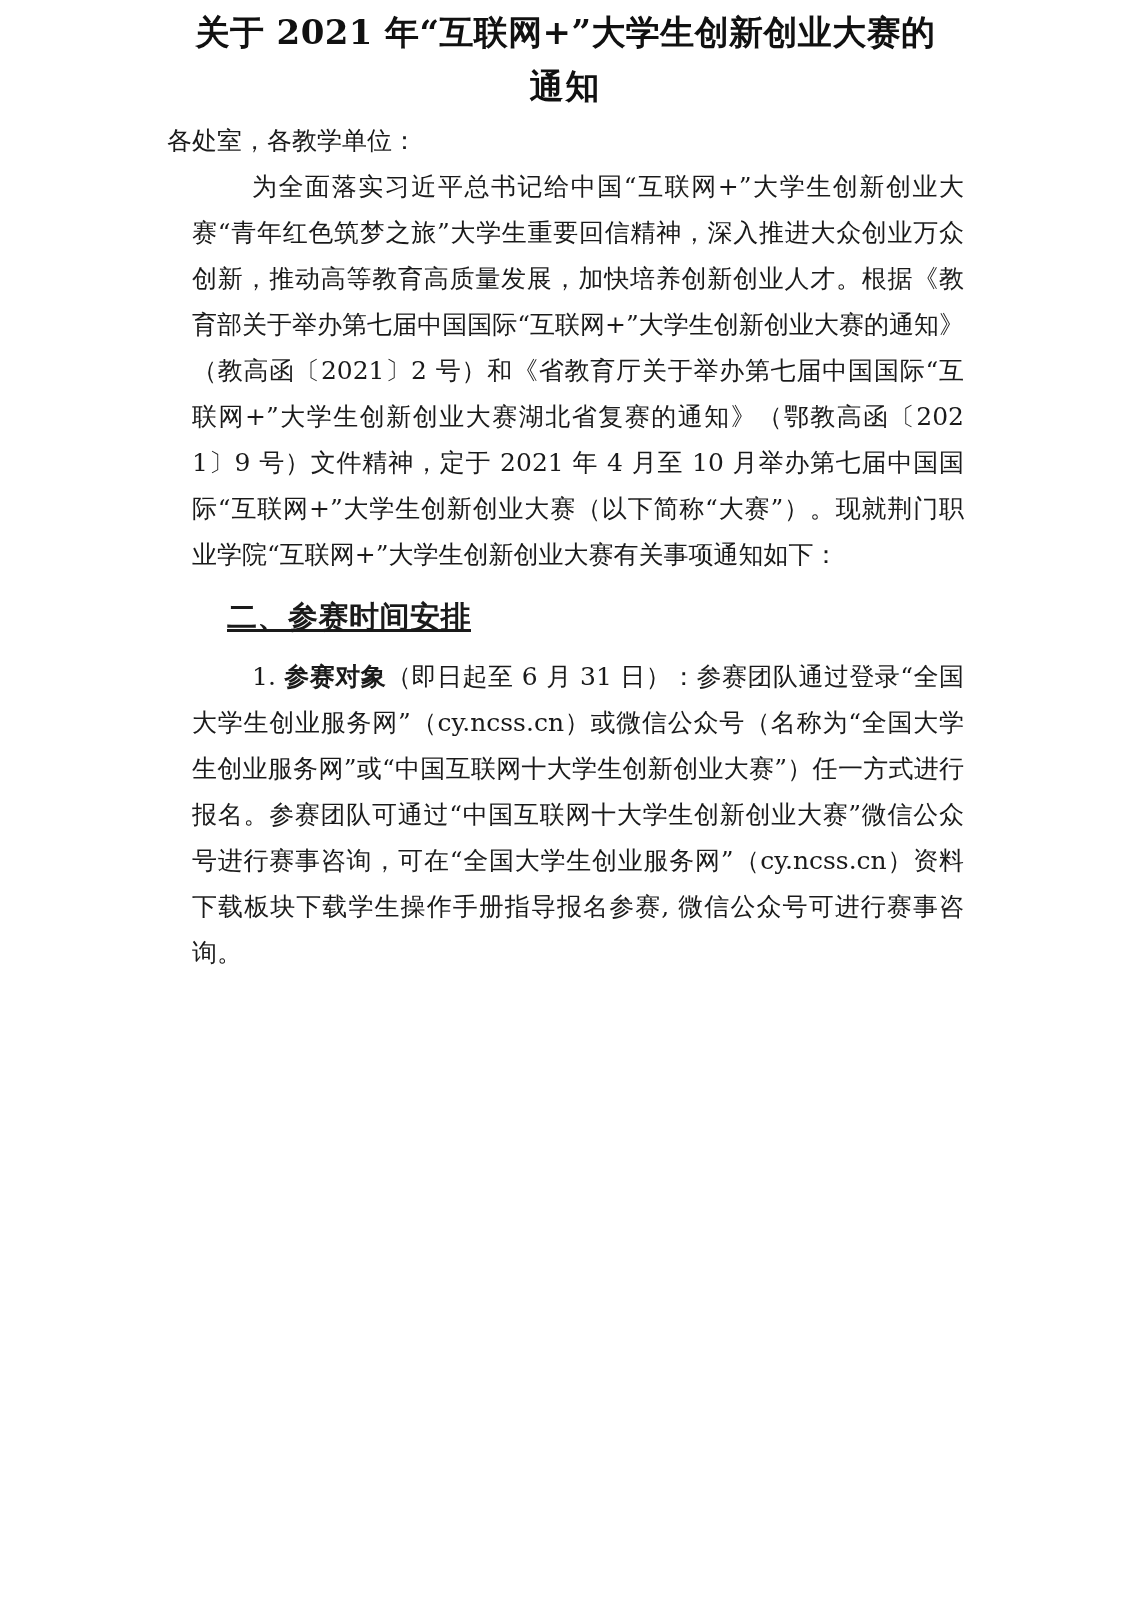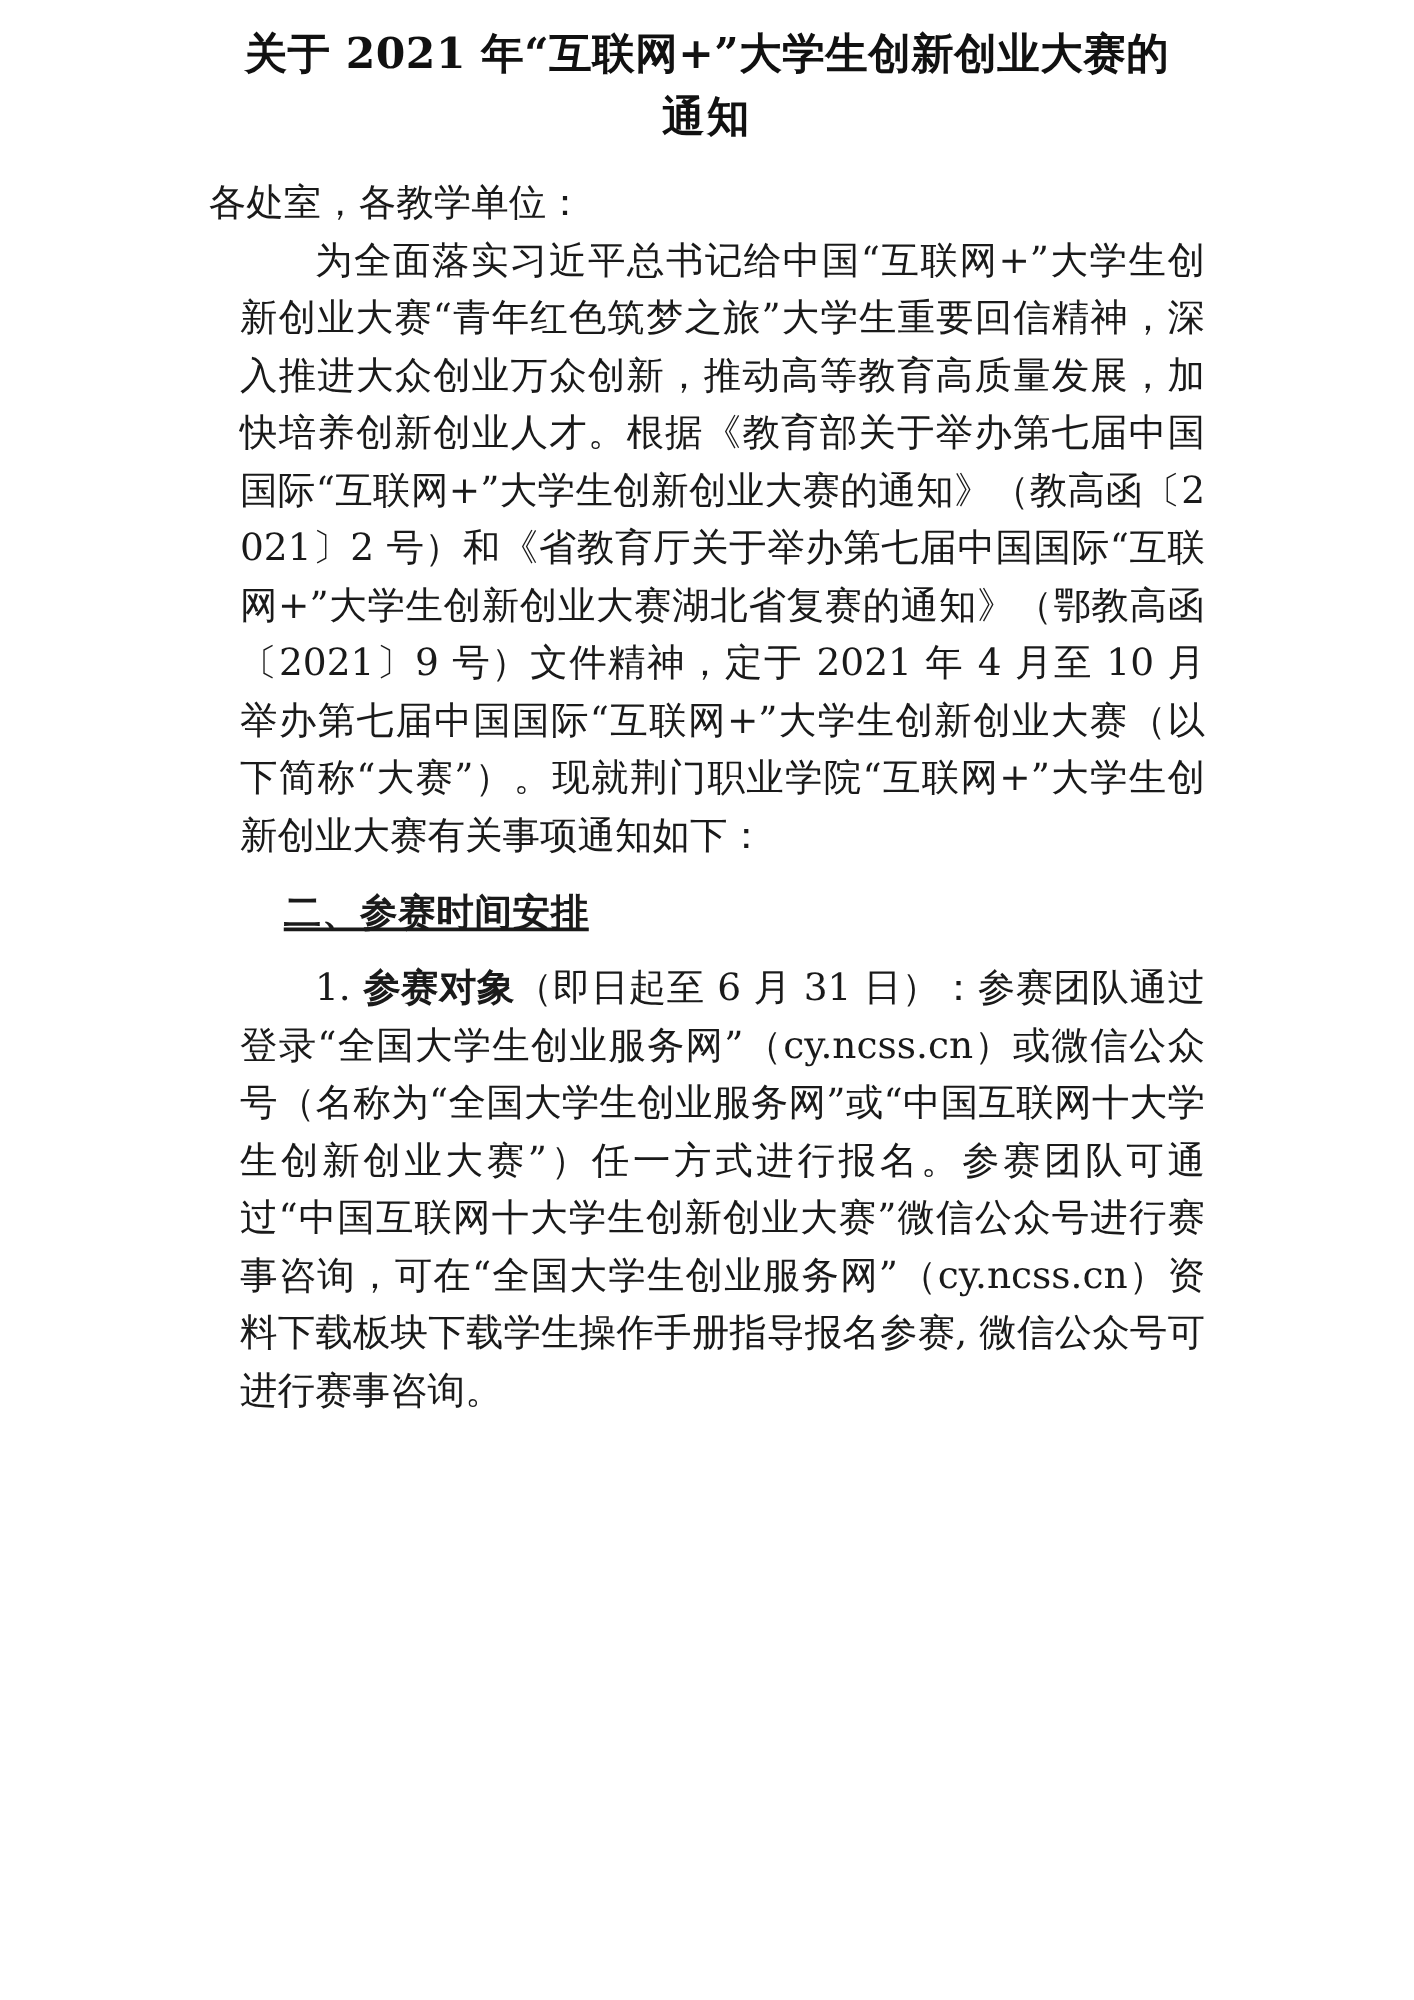--- a/index.html
+++ b/index.html
@@ -18,44 +18,43 @@
     background: #ffffff;
     overflow: hidden;
   }
   #doc {
     position: absolute;
     left: 167px;
     top: 0;
     width: 797px;
   }
   .title-block {
-    margin: 16px;
+    margin: 5px;
     text-align: center;
   }
   .title-line {
     font-size: 34px;
     line-height: 54px;
     font-weight: 700;
     letter-spacing: 0.4px;
     color: #111111;
     white-space: nowrap;
   }
   .title-line.second {
     letter-spacing: 2px;
-    font-family: Liberation Mono, monospace;
   }
   .salutation {
     margin-top: 52px;
     font-size: 30px;
     line-height: 46px;
     text-align: left;
   }
   p.body-para {
     margin: 0;
-    font-size: 30px;
+    font-size: 25px;
     line-height: 46px;
     text-align: justify;
     text-align-last: left;
     text-justify: inter-ideograph;
     word-break: break-all;
   }
   p.body-para.indent {
     text-indent: 60px;
     margin-left: 25px;
   }

